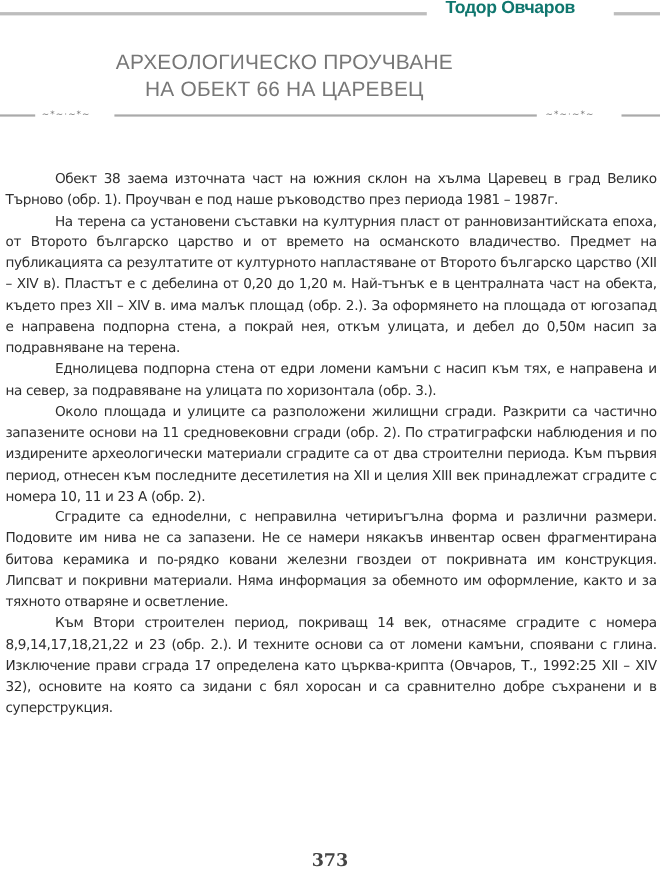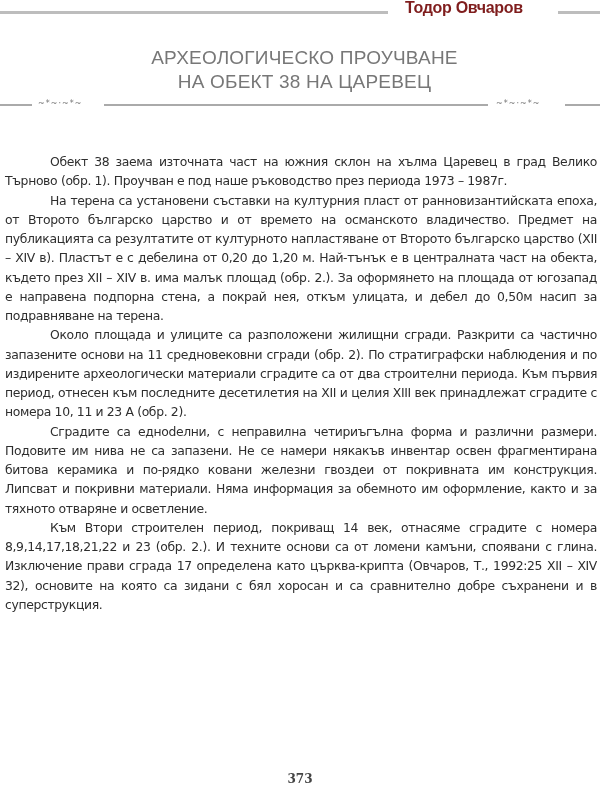--- a/index.html
+++ b/index.html
@@ -12,63 +12,64 @@
     position: absolute; left: 0; top: 11px; width: 388px; height: 3px;
     background: #bdbdbd;
   }
   .header-rule-right {
     position: absolute; left: 558px; top: 11px; width: 42px; height: 3px;
     background: #bdbdbd;
   }
   .author {
     position: absolute; left: 405px; top: -1px;
     font-family: "Liberation Sans", sans-serif; font-weight: bold;
-    font-size: 16px; color: #7f1d1d; letter-spacing: -0.3px;
+    font-size: 16px; color: #0f766e; letter-spacing: -0.3px;
   }
   .title {
     position: absolute; left: 0; width: 517px; text-align: center;
     font-family: "Liberation Sans", sans-serif; font-size: 19px;
-    color: #777; letter-spacing: 0.2px; line-height: 24px; margin-left: 46px;
+    color: #777; letter-spacing: 0.2px; line-height: 24px;
   }
   .title1 { top: 46px; }
   .title2 { top: 70px; }
   .sep-line { position: absolute; top: 104px; height: 2px; background: #aaa; }
   .ornament {
     position: absolute; top: 99px; font-size: 8px; color: #777;
     font-family: "DejaVu Sans", sans-serif; letter-spacing: 1px;
   }
   .body-text {
     position: absolute; left: 5px; top: 152px; width: 592px;
     font-family: "DejaVu Sans", sans-serif; font-size: 12.4px;
     line-height: 19.25px; text-align: justify; letter-spacing: -0.35px;
     color: #2e2e2e;
   }
   .body-text p { margin: 0; text-indent: 45px; }
   .page-number {
     position: absolute; left: 0; width: 600px; top: 772px; text-align: center;
-    font-family: "DejaVu Serif", serif; font-size: 12px; font-weight: bold; color: #444;
+    font-family: "DejaVu Serif", serif; font-size: 16px; font-weight: bold; color: #444;
   }
 </style>
 </head>
 <body>
 
 <div class="header-rule-left"></div>
 <div class="author">Тодор Овчаров</div>
 <div class="header-rule-right"></div>
 
 <div class="title title1">АРХЕОЛОГИЧЕСКО ПРОУЧВАНЕ</div>
-<div class="title title2">НА ОБЕКТ 38 НА ЦАРЕВЕЦ</div>
+<div class="title title2">НА ОБЕКТ 66 НА ЦАРЕВЕЦ</div>
 
 <div class="sep-line" style="left:0;width:32px;"></div>
 <div class="ornament" style="left:38px;">~*~·~*~</div>
 <div class="sep-line" style="left:104px;width:384px;"></div>
 <div class="ornament" style="left:496px;">~*~·~*~</div>
 <div class="sep-line" style="left:565px;width:35px;"></div>
 
 <div class="body-text">
-  <p>Обект  38 заема източната част на южния склон на хълма Царевец в град Велико Търново (обр. 1). Проучван е под наше  ръководство през периода 1973 – 1987г.</p>
+  <p>Обект  38 заема източната част на южния склон на хълма Царевец в град Велико Търново (обр. 1). Проучван е под наше  ръководство през периода 1981 – 1987г.</p>
   <p>На терена са установени съставки на културния пласт от ранновизантийската епоха, от Второто българско царство и от времето на османското владичество. Предмет на публикацията са  резултатите от културното напластяване от Второто българско царство (XII – XIV в). Пластът е с дебелина от 0,20 до 1,20 м. Най-тънък е в централната част на обекта, където през XII – XIV в. има малък площад (обр. 2.). За оформянето на площада  от югозапад е направена подпорна стена, а покрай нея, откъм  улицата, и дебел до 0,50м насип за подравняване на терена.</p>
+  <p>Еднолицева подпорна стена от едри ломени камъни с насип към тях, е направена и на север, за подравяване на улицата по хоризонтала (обр. 3.).</p>
   <p>Около площада и улиците са разположени жилищни сгради. Разкрити са частично запазените основи на 11 средновековни сгради (обр. 2). По стратиграфски наблюдения и по издирените археологически материали сградите са от два строителни периода. Към първия период, отнесен към последните десетилетия на XII и целия XIII век принадлежат сградите с номера 10, 11 и 23 А (обр. 2).</p>
   <p>Сградите са еднodелни, с неправилна четириъгълна форма и  различни размери. Подовите им нива не са запазени. Не се намери някакъв инвентар освен фрагментирана битова керамика и по-рядко ковани железни гвоздеи от покривната им конструкция. Липсват и покривни материали. Няма информация за обемното им оформление, както и за тяхното отваряне и осветление.</p>
   <p>Към Втори строителен период, покриващ 14 век, отнасяме сградите с номера 8,9,14,17,18,21,22 и 23 (обр. 2.). И техните основи са от ломени камъни, споявани с глина. Изключение прави сграда 17 определена като църква-крипта (Овчаров, Т., 1992:25 XII – XIV 32), основите на която са зидани с бял хоросан и са сравнително добре съхранени и в суперструкция.</p>
 </div>
 
 <div class="page-number">373</div>
 
 </body></html>

